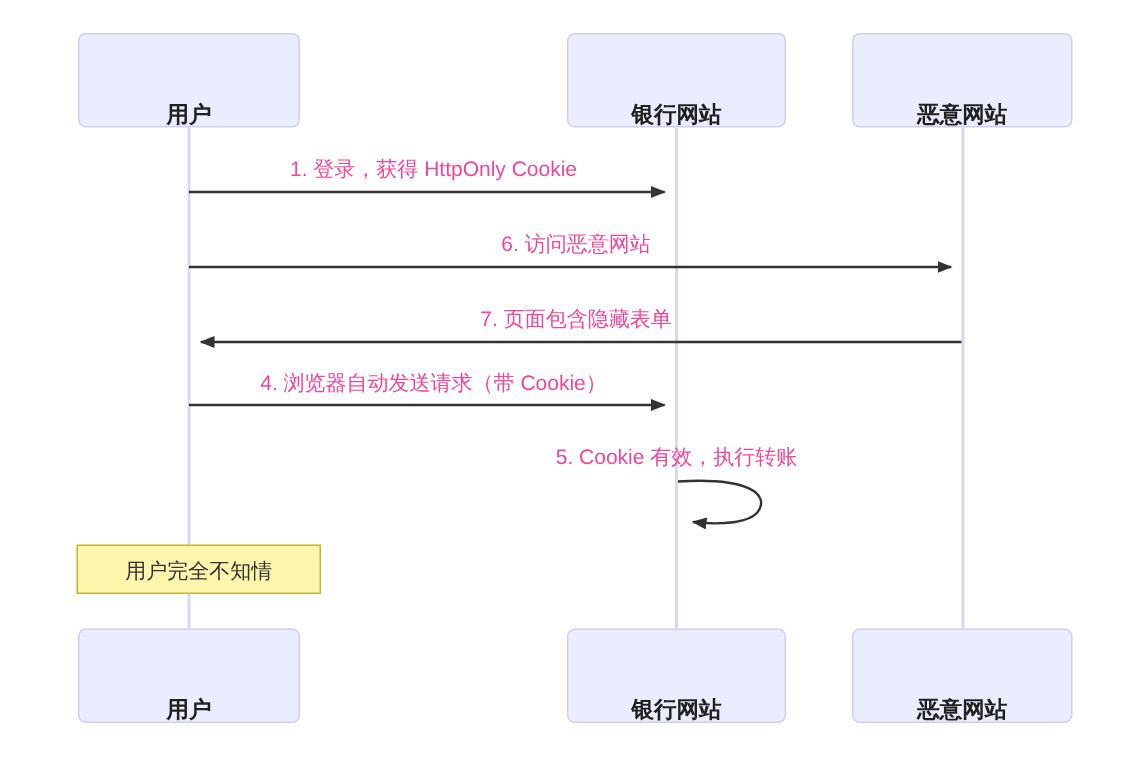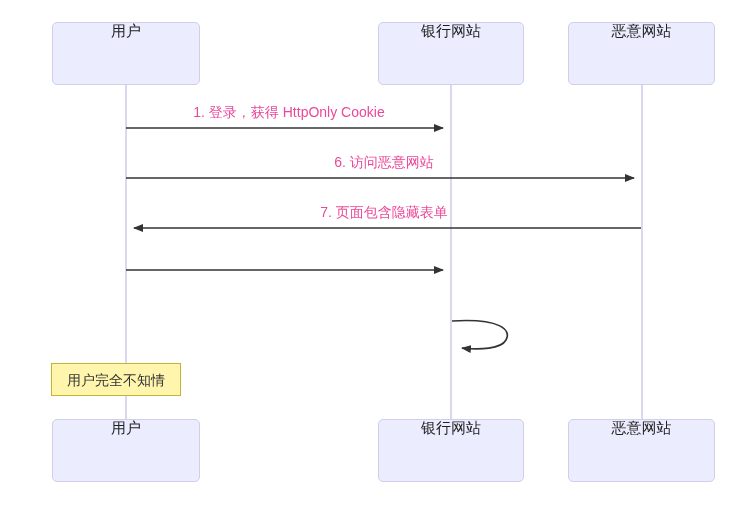--- a/index.html
+++ b/index.html
@@ -21,22 +21,23 @@
   }
 
   
   .actor-box {
     position: absolute;
     box-sizing: border-box;
     background: #ececff;
     border: 1px solid #cfcfe8;
     border-radius: 5px;
     display: flex;
-    align-items: flex-start;
+    align-items: flex-end;
     justify-content: center;
+    font-weight: bold;
   }
   .actor-label {
     font-size: 15px;
     color: #1f2020;
     line-height: 1;
     white-space: nowrap;
   }
 
   
   .lifeline {
@@ -127,18 +128,20 @@
     <line x1="641" y1="228" x2="134" y2="228" stroke="#333333" stroke-width="1.6" marker-end="url(#arrowend)"></line>
 
     <line x1="126" y1="270" x2="443" y2="270" stroke="#333333" stroke-width="1.6" marker-end="url(#arrowend)"></line>
 
     <path d="M452,321 C500,318 512,330 506,340 C501,349 480,350 462,348" fill="none" stroke="#333333" stroke-width="1.6" marker-end="url(#arrowend)"></path>
   </svg>
 
   <div class="msg-label" style="left:289px; top:105px;">1. 登录，获得 HttpOnly Cookie</div>
   <div class="msg-label" style="left:384px; top:155px;">6. 访问恶意网站</div>
   <div class="msg-label" style="left:384px; top:205px;">7. 页面包含隐藏表单</div>
+  <div class="msg-label" style="left:289px; top:248px;">4. 浏览器自动发送请求（带 Cookie）</div>
+  <div class="msg-label" style="left:451px; top:297px;">5. Cookie 有效，执行转账</div>
 
-  <div class="note-box" style="left:51px; top:363px; width:130px; height:33px;">
+  <div class="note-box" style="left:51px; top:363px; width:163px; height:33px;">
     <span class="note-text">用户完全不知情</span>
   </div>
 
 </div>
 
 </body></html>

